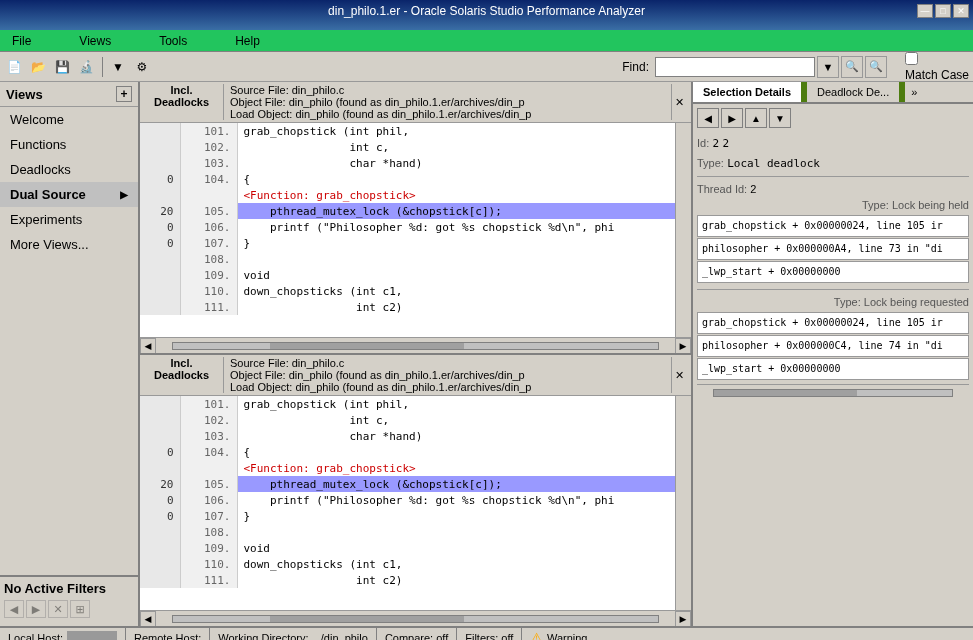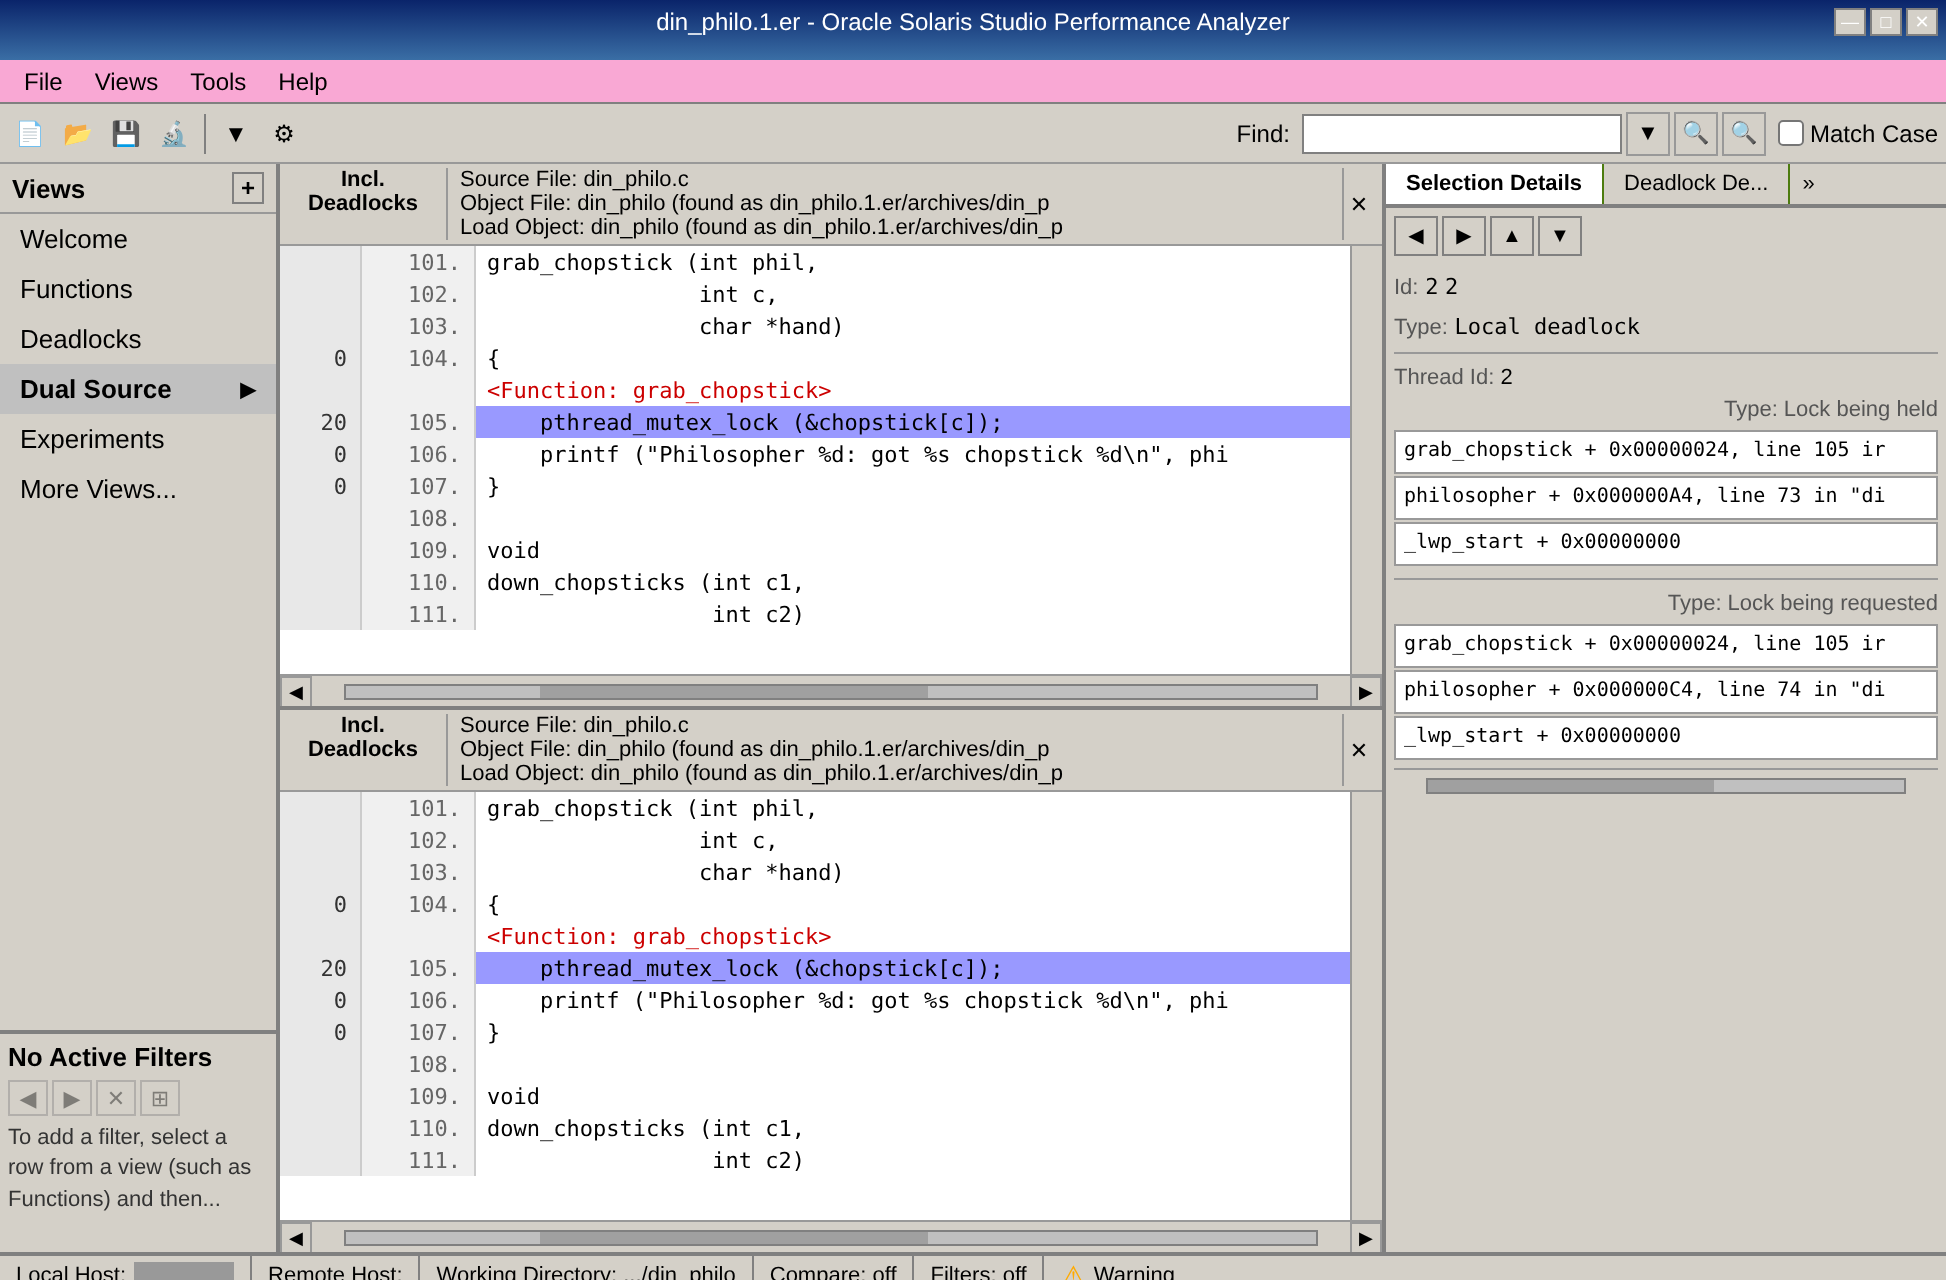--- a/index.html
+++ b/index.html
@@ -28,26 +28,27 @@
       width: 16px; height: 14px;
       background: #d4d0c8;
       border: 1px solid #808080;
       font-size: 9px;
       display: flex; align-items: center; justify-content: center;
       cursor: pointer;
     }
 
     
     #menubar {
-      background: #f9a8d4;
+      background: #22c55e;
       border-bottom: 1px solid #808080;
       display: flex;
       align-items: center;
       padding: 2px 4px;
       height: 22px;
+      gap: 32px;
     }
     .menu-item {
       padding: 2px 8px;
       cursor: pointer;
       font-size: 12px;
     }
 
     
     #toolbar {
       background: #d4d0c8;
@@ -79,21 +80,21 @@
     }
     .find-btn {
       width: 22px; height: 22px;
       background: #d4d0c8;
       border: 1px solid #999;
       cursor: pointer;
       display: flex; align-items: center; justify-content: center;
       font-size: 11px;
     }
     #match-case {
-      display: flex; align-items: flex-start; gap: 3px; font-size: 12px; margin-left: 4px;
+      display: flex; align-items: flex-start; gap: 3px; font-size: 12px; margin-left: 16px; flex-direction: column;
     }
 
     
     #main {
       display: flex;
       height: calc(640px - 22px - 22px - 30px - 22px);
     }
 
     
     #sidebar {
@@ -283,21 +284,21 @@
       background: #d4d0c8;
     }
     #right-tabs {
       display: flex;
       border-bottom: 2px solid #808080;
     }
     .right-tab {
       padding: 4px 10px;
       font-size: 11px;
       cursor: pointer;
-      border-right: 1px solid #4d7c0f;
+      border-right: 6px solid #4d7c0f;
       background: #d4d0c8;
     }
     .right-tab.active {
       background: #ffffff;
       font-weight: bold;
     }
     .right-tab-more {
       padding: 4px 6px;
       font-size: 11px;
       cursor: pointer;
@@ -447,21 +448,20 @@
     </div>
 
     <div id="filters-section">
       <div id="filters-title">No Active Filters</div>
       <div id="filters-toolbar">
         <div class="filter-btn disabled">◀</div>
         <div class="filter-btn disabled">▶</div>
         <div class="filter-btn disabled">✕</div>
         <div class="filter-btn disabled">⊞</div>
       </div>
-      <div id="filters-text">To add a filter, select a row from a view (such as Functions) and then...</div>
     </div>
   </div>
 
   <div id="center">
 
     <div class="source-pane">
       <div class="source-header">
         <div class="source-header-left">
           <div>Incl.</div>
           <div>Deadlocks</div>

